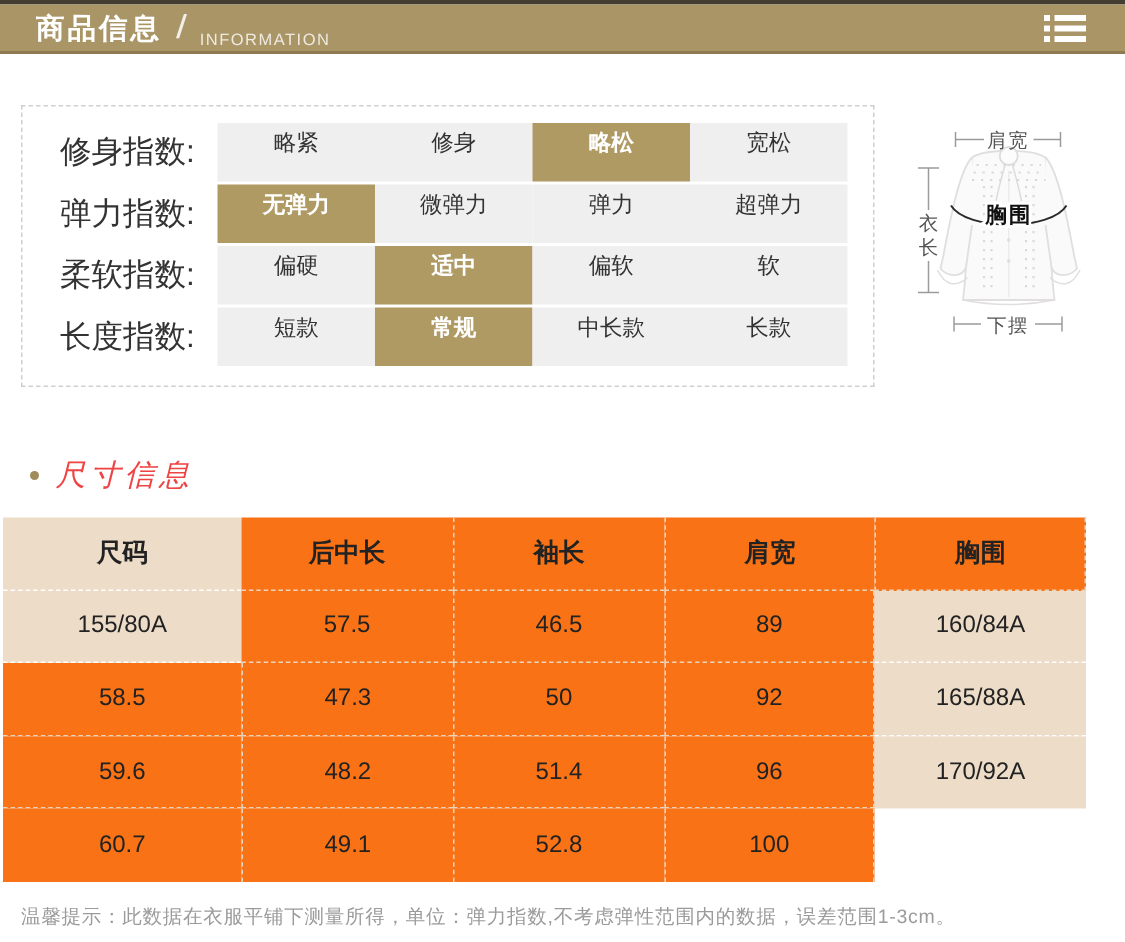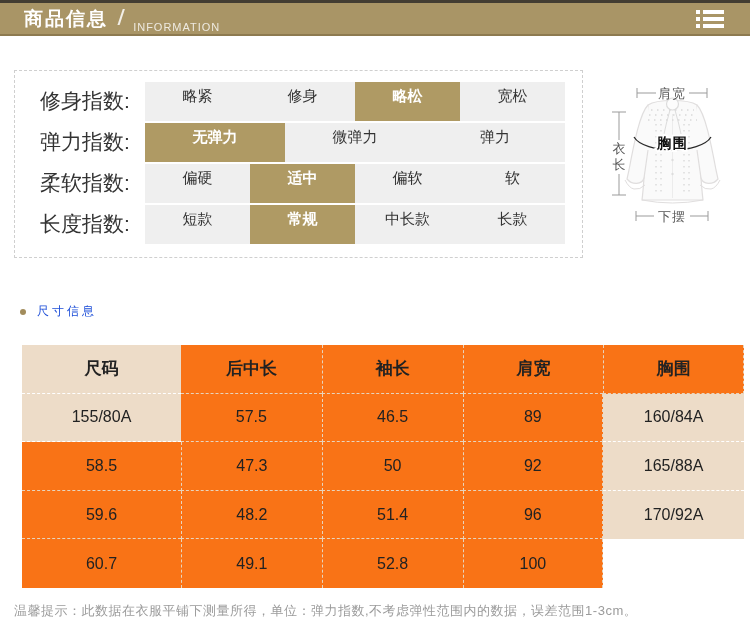--- a/index.html
+++ b/index.html
@@ -38,24 +38,24 @@
     font-size:15px;background:#efefef;color:#333;
   }
   .index-cell.selected{background:#af9a64;color:#fff;font-weight:bold;text-align:center;}
 
   
   .diagram{position:absolute;left:598px;top:58px;width:150px;height:195px;}
 
   
   .size-title-row{position:absolute;left:20px;top:303px;display:flex;align-items:center;}
   .size-bullet{width:6px;height:6px;border-radius:50%;background:#a28c5c;margin-right:11px;}
-  .size-title{font-size:12px;color:#1d4ed8;letter-spacing:3px;}
+  .size-title{font-size:20px;color:#ef4444;letter-spacing:3px;font-style:italic;}
 
   .size-table{
-    position:absolute;left:22px;top:345px;width:722px;
+    position:absolute;left:2px;top:345px;width:722px;
     display:grid;grid-template-columns:159px repeat(4,1fr);grid-auto-rows:48.6px;
   }
   .cell{display:flex;align-items:center;justify-content:center;font-size:16px;color:#222;background:#f97316;}
   .cell.head{font-weight:bold;font-size:17px;}
   .cell.c0{background:#eddcc8;}
   .cell.vline{border-left:1px dashed #e7d4bd;}
   .cell.rline{border-right:1px dashed #e7d4bd;}
   .cell.hb{border-bottom:1px dashed #e7d4bd;}
   .cell.c0.hb{border-bottom:1px dashed #ffffff;}
 
@@ -99,20 +99,21 @@
           <div class="index-cell selected">略松</div>
           <div class="index-cell">宽松</div>
         </div>
       </div>
       <div class="index-row">
         <div class="index-label">弹力指数:</div>
         <div class="index-cells">
           <div class="index-cell selected">无弹力</div>
           <div class="index-cell">微弹力</div>
           <div class="index-cell">弹力</div>
+          <div class="index-cell">超弹力</div>
         </div>
       </div>
       <div class="index-row">
         <div class="index-label">柔软指数:</div>
         <div class="index-cells">
           <div class="index-cell">偏硬</div>
           <div class="index-cell selected">适中</div>
           <div class="index-cell">偏软</div>
           <div class="index-cell">软</div>
         </div>

